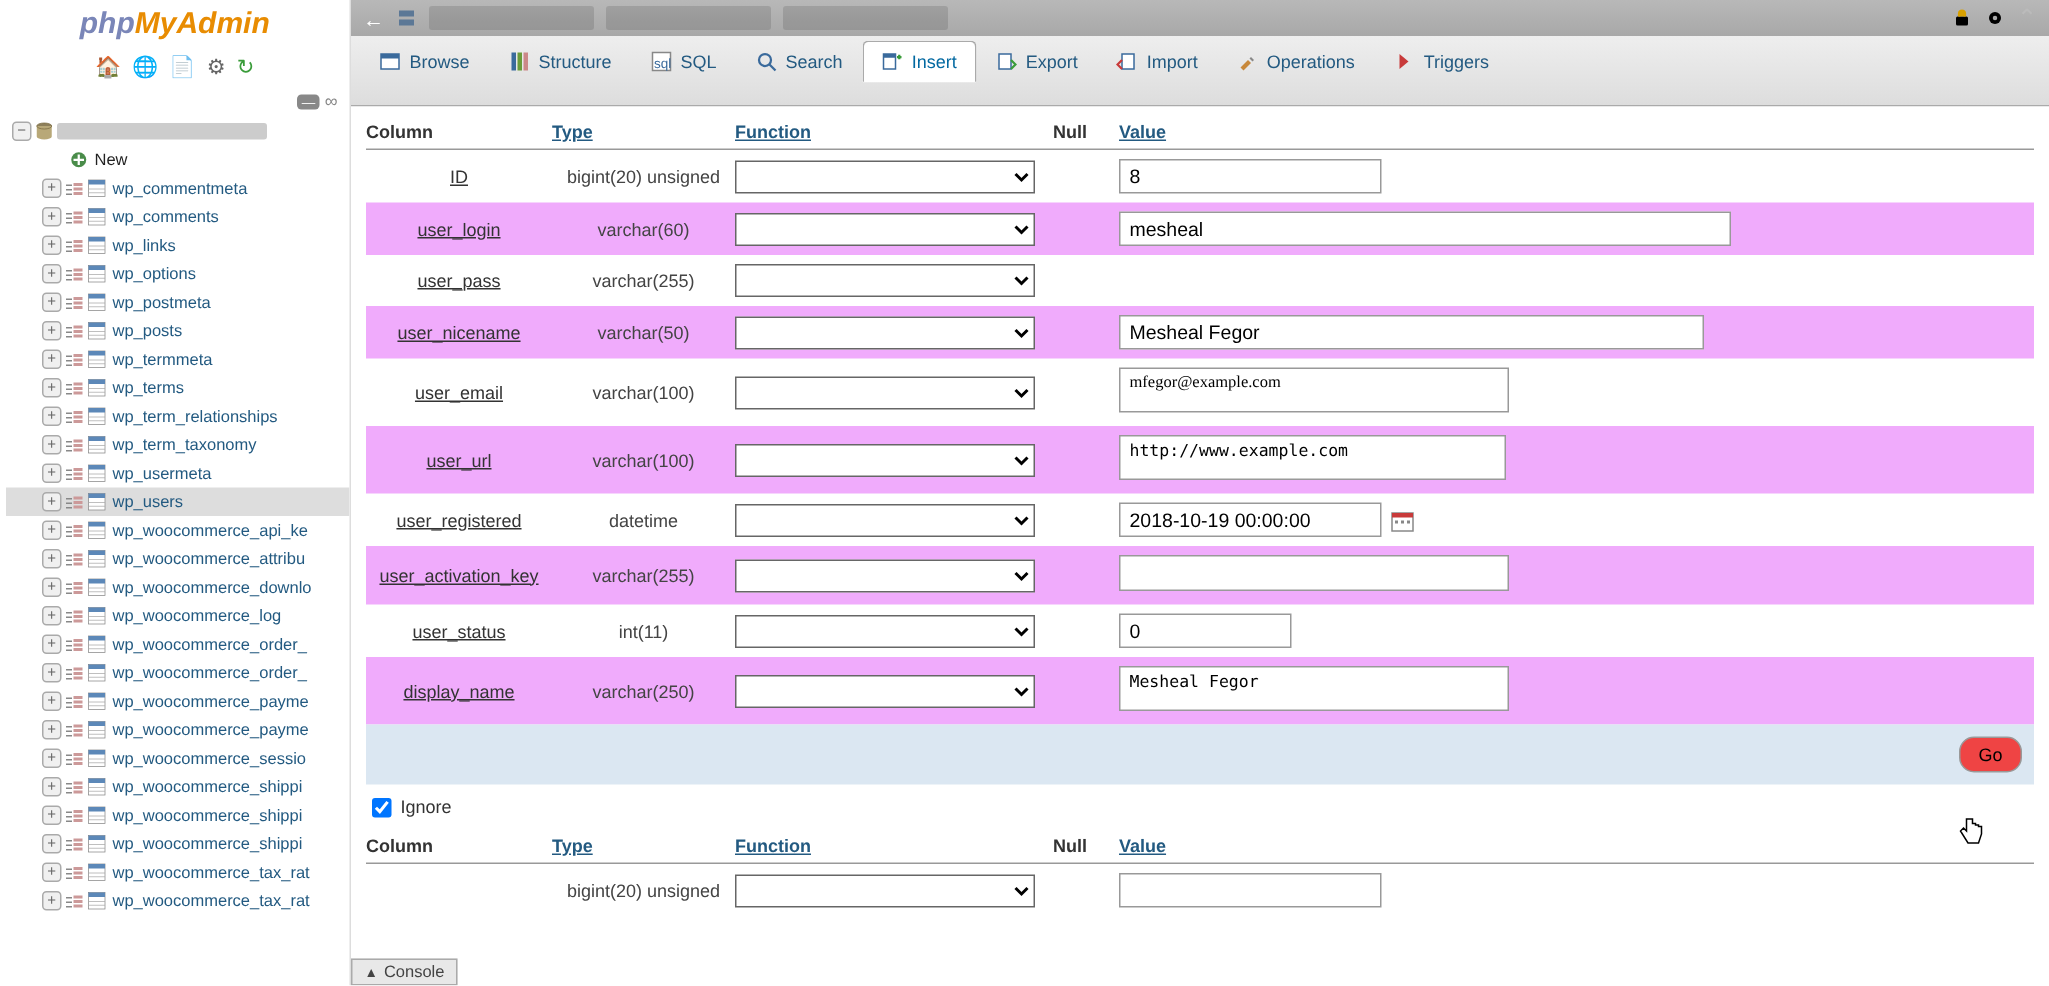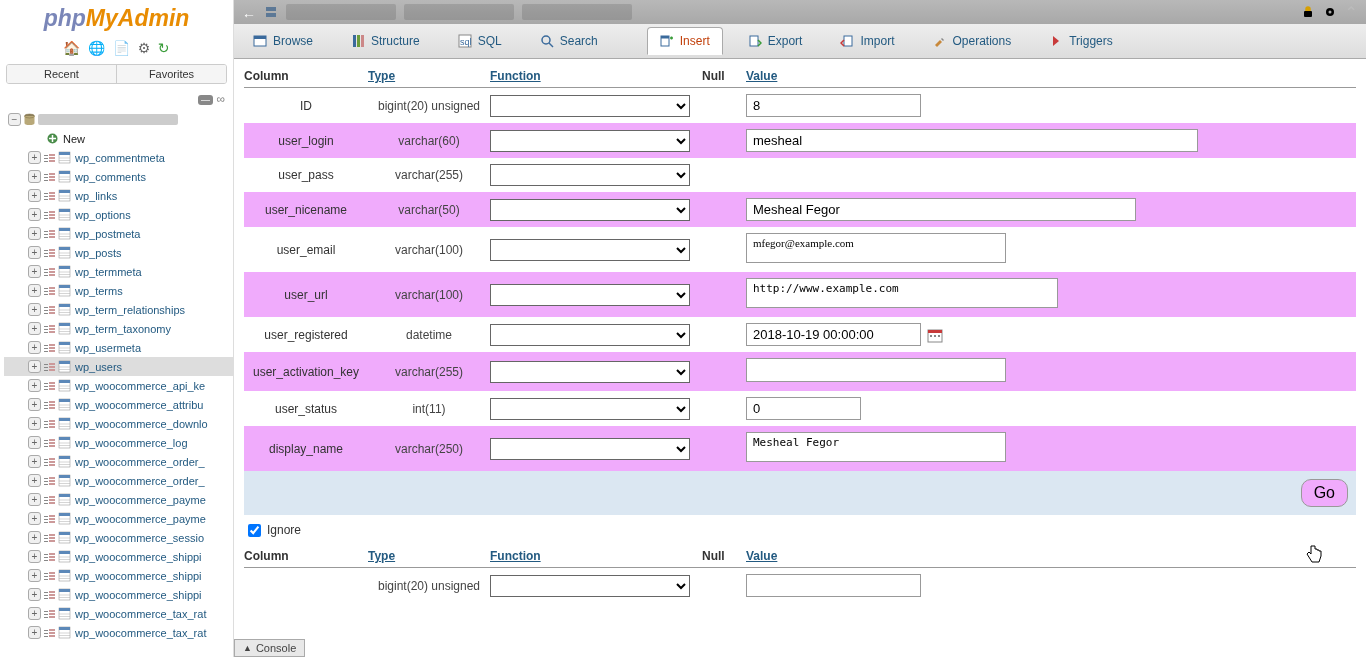--- a/index.html
+++ b/index.html
@@ -1,20 +1,20 @@
 <!DOCTYPE html>
 <html><head>
 <meta charset="utf-8">
 <style>
 * { box-sizing: border-box; margin: 0; padding: 0; }
 body { font-family: sans-serif; font-size: 12px; color: #333; background: #fff; overflow: hidden; }
 .app { display: flex; width: 1366px; height: 657px; }
 .sidebar { width: 234px; background: #fff; border-right: 1px solid #ddd; display: flex; flex-direction: column; }
 .logo { text-align: center; padding: 5px 0; }
-.logo-text { font-family: sans-serif; font-size: 23px; font-weight: bold; font-style: italic; }
+.logo-text { font-family: sans-serif; font-size: 20px; font-weight: bold; font-style: italic; }
 .logo-php { color: #7a86b8; }
 .logo-my { color: #e88c02; }
 .logo-admin { color: #e88c02; }
 .toolbar-icons { text-align: center; padding: 3px 0 6px; }
 .toolbar-icons span { margin: 0 2px; display:inline-block; font-size: 14px; color:#666; }
 .recent-fav { display:flex; border:1px solid #ccc; border-radius:3px; margin: 2px 6px 6px; overflow:hidden; }
 .recent-fav div { flex:1; text-align:center; padding:3px; background:#f5f5f5; font-size:11px; }
 .recent-fav div:first-child { border-right:1px solid #ccc; }
 .tree-controls { text-align:right; padding:2px 8px; color:#888; font-size:12px; }
 .tree { flex:1; overflow-y:auto; padding: 2px 0 0 4px; }
@@ -27,41 +27,41 @@
 .tree-node .label { font-size:11px; color:#235a81; }
 .tree-node.active { background:#ddd; }
 .tree-node.new .label { color:#222; }
 .tblicon svg { width:13px; height:13px; }
 
 .main { flex:1; display:flex; flex-direction:column; background:#fff; }
 .titlebar { height:24px; background: linear-gradient(#b8b8b8,#a8a8a8); display:flex; align-items:center; padding:0 8px; justify-content:space-between; }
 .titlebar-left, .titlebar-right { display:flex; align-items:center; gap:8px; }
 .titlebar-icon { width:14px; height:14px; color:#fff; font-size:14px; display:inline-block; }
 .crumb-box { height:16px; width:110px; background:rgba(0,0,0,0.12); border-radius:2px; }
-.tabs { display:flex; background: linear-gradient(#eee,#ddd); border-bottom:1px solid #aaa; padding: 3px 6px 4px; gap:12px; }
+.tabs { display:flex; background: linear-gradient(#eee,#ddd); border-bottom:1px solid #aaa; padding: 3px 6px 16px; gap:0; }
 .tab { display:flex; align-items:center; gap:6px; padding:6px 12px; border:1px solid transparent; border-bottom:none; color:#235a81; font-size:12px; cursor:pointer; }
-.tab.active { background:#fff; border:1px solid #aaa; border-bottom:1px solid #fff; border-radius:4px 4px 0 0; margin-bottom:-1px; color:#c2410c;margin-left:24px; }
+.tab.active { background:#fff; border:1px solid #aaa; border-bottom:1px solid #fff; border-radius:4px 4px 0 0; margin-bottom:-1px; color:#0369a1; }
 .tab-icon { width:14px; height:14px; display:inline-block; }
 
 .content { flex:1; overflow-y:auto; padding: 6px 10px 10px; background:#fff; position:relative; }
 .insert-grid { width:100%; }
 .header-row { display:grid; grid-template-columns: 124px 122px 212px 44px 1fr; font-weight:bold; padding:4px 0; border-bottom:1px solid #999; font-size:12px; }
 .header-row .h-type, .header-row .h-func, .header-row .h-val { color:#235a81; text-decoration:underline; }
 .row { display:grid; grid-template-columns: 124px 122px 212px 44px 1fr; align-items:center; padding:6px 0; }
 .row.stripe { background:#f0abfc; }
-.row .col-name { text-align:center; font-size:12px; }
+.row .col-name { text-align:center; font-size:12px;text-decoration:underline; }
 .row .col-type { text-align:center; font-size:12px; color:#444; }
 .row select.func { width:200px; height:22px; background:#fff; border:1px solid #666; }
 .row .col-null { text-align:center; }
 .row input[type=text].val-input { padding:3px 6px; border:1px solid #999; font-size:13px; }
 .row textarea.val-input { padding:3px 6px; border:1px solid #999; font-family: monospace; font-size:11px; resize:none; }
 .row .date-wrap { display:flex; align-items:center; gap:6px; }
 .row .cal-icon { width:16px; height:16px; display:inline-block; }
 .go-row { background:#dbe7f2; padding:8px; text-align:right; }
-.go-btn { padding:4px 12px; border:1px solid #999; border-radius:10px; background:#f0abfc; font-size:16px; }
+.go-btn { padding:4px 12px; border:1px solid #999; border-radius:10px; background:#ef4444; font-size:12px; }
 .ignore-row { padding:8px 4px; display:flex; align-items:center; gap:6px; }
 .ignore-row label { font-size:12px; }
 .console { position:absolute; bottom:0; left:0; background:#e8e8e8; border:1px solid #aaa; padding:2px 8px; font-size:11px; color:#444; display:flex; align-items:center; gap:4px; }
 .console .arrow { font-size:9px; }
 .cursor-hand { position:absolute; color:#000; font-size:18px; }
 .lock-icon svg path { fill:#d8a000; }
 .chev-icon { color:#bbb; font-size:16px; }
 </style>
 </head>
 <body>
@@ -70,24 +70,20 @@
   <div class="sidebar">
     <div class="logo">
       <span class="logo-text"><span class="logo-php">php</span><span class="logo-my">My</span><span class="logo-admin">Admin</span></span>
     </div>
     <div class="toolbar-icons">
       <span>🏠</span>
       <span>🌐</span>
       <span>📄</span>
       <span>⚙</span>
       <span style="color:#3a9c3a">↻</span>
-    </div>
-    <div class="recent-fav">
-      <div>Recent</div>
-      <div>Favorites</div>
     </div>
     <div class="tree-controls">
       <span style="background:#888;color:#fff;padding:0 3px;border-radius:3px;font-size:9px">—</span>
       <span style="color:#888">∞</span>
     </div>
     <div class="tree" id="nav-tree">
       <div class="tree-node db">
         <span class="expand">−</span>
         <span class="dbicon">
           <svg width="13" height="13" viewBox="0 0 13 13">
@@ -693,21 +689,21 @@
               <div class="col-type">bigint(20) unsigned</div>
               <div><select class="func"></select></div>
               <div class="col-null"></div>
               <div><input type="text" class="val-input" style="width: 175px;" value="8"></div>
             </div>
             <div class="row stripe">
               <div class="col-name">user_login</div>
               <div class="col-type">varchar(60)</div>
               <div><select class="func"></select></div>
               <div class="col-null"></div>
-              <div><input type="text" class="val-input" style="width: 452px;" value="mesheal"></div>
+              <div><input type="text" class="val-input" style="width: 408px;" value="mesheal"></div>
             </div>
             <div class="row">
               <div class="col-name">user_pass</div>
               <div class="col-type">varchar(255)</div>
               <div><select class="func"></select></div>
               <div class="col-null"></div>
             </div>
             <div class="row stripe">
               <div class="col-name">user_nicename</div>
               <div class="col-type">varchar(50)</div>
@@ -720,21 +716,21 @@
               <div class="col-type">varchar(100)</div>
               <div><select class="func"></select></div>
               <div class="col-null"></div>
               <div><textarea class="val-input" style="width: 260px; height: 30px; font-family: Liberation Serif, serif;">mfegor@example.com</textarea></div>
             </div>
             <div class="row stripe">
               <div class="col-name">user_url</div>
               <div class="col-type">varchar(100)</div>
               <div><select class="func"></select></div>
               <div class="col-null"></div>
-              <div><textarea class="val-input" style="width: 312px; height: 30px;">http://www.example.com</textarea></div>
+              <div><textarea class="val-input" style="width: 258px; height: 30px;">http://www.example.com</textarea></div>
             </div>
             <div class="row">
               <div class="col-name">user_registered</div>
               <div class="col-type">datetime</div>
               <div><select class="func"></select></div>
               <div class="col-null"></div>
               <div>
                 <div class="date-wrap">
                   <input type="text" class="val-input" style="width: 175px;" value="2018-10-19 00:00:00">
                   <span class="cal-icon"><svg width="16" height="16" viewBox="0 0 16 16">

